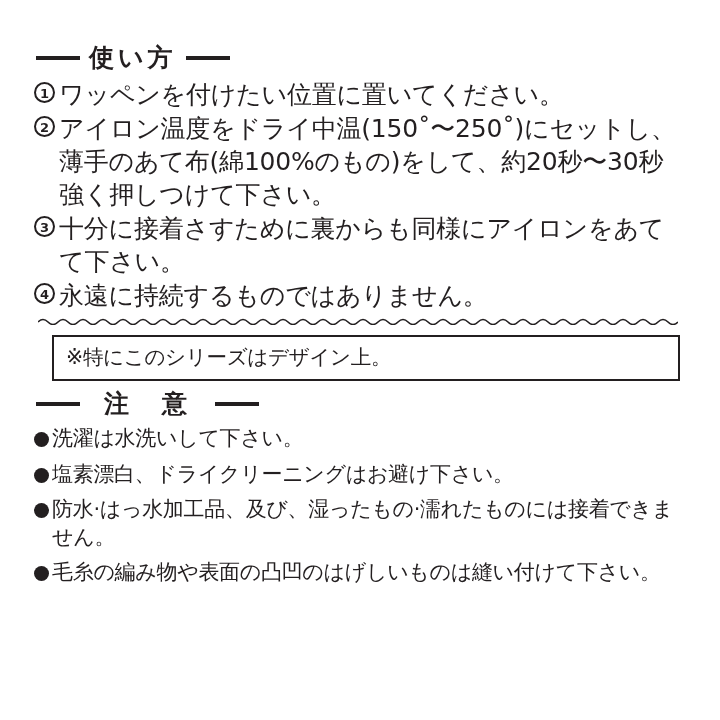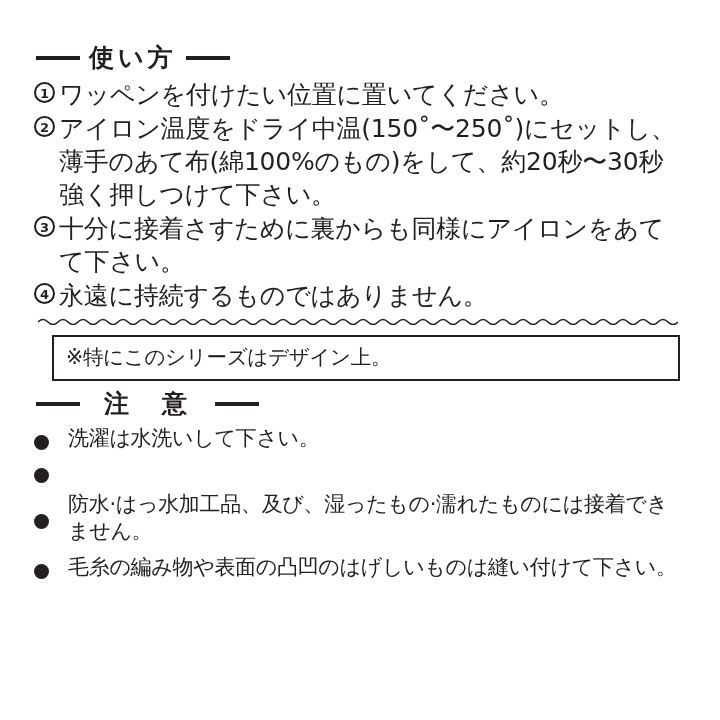--- a/index.html
+++ b/index.html
@@ -101,22 +101,22 @@
   }
 
   
   ul.cautions {
     list-style: none;
     margin: 0;
     padding: 0;
   }
   ul.cautions > li {
     display: flex;
-    align-items: center;
-    gap: 19px;
+    align-items: flex-start;
+    gap: 3px;
     margin-bottom: 1px;
     margin-top: 8px;
   }
   .dot {
     flex: 0 0 auto;
     width: 15px;
     height: 15px;
     margin-top: 7px;
     border-radius: 50%;
     background: #231f20;
@@ -179,20 +179,21 @@
   </div>
 
   
   <ul class="cautions">
     <li>
       <span class="dot"></span>
       <span class="caution-text">洗濯は水洗いして下さい。</span>
     </li>
     <li>
       <span class="dot"></span>
+      <span class="caution-text">塩素漂白、ドライクリーニングはお避け下さい。</span>
     </li>
     <li>
       <span class="dot"></span>
       <span class="caution-text">防水·はっ水加工品、及び、湿ったもの·濡れたものには接着できません。</span>
     </li>
     <li>
       <span class="dot"></span>
       <span class="caution-text">毛糸の編み物や表面の凸凹のはげしいものは縫い付けて下さい。</span>
     </li>
   </ul>

